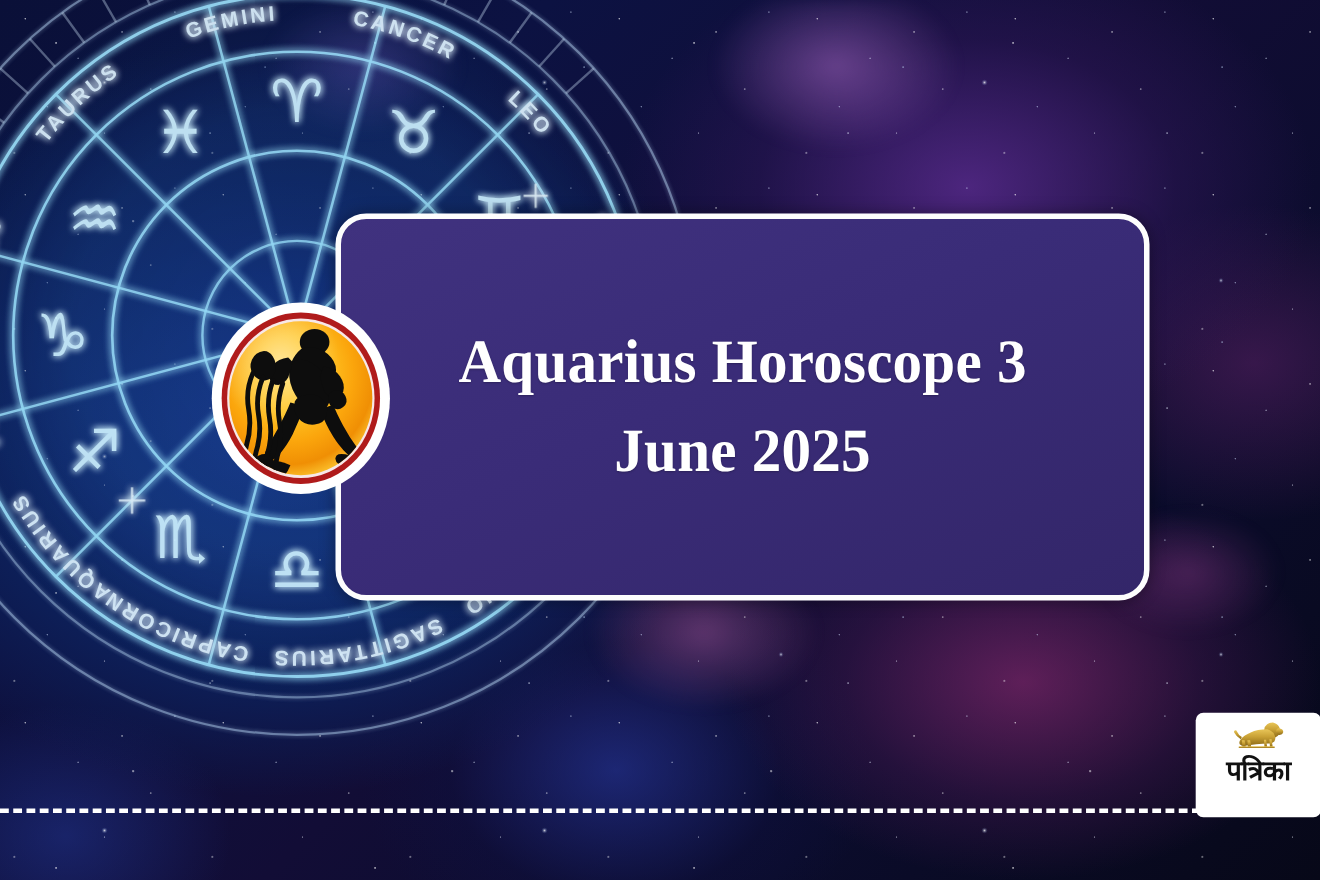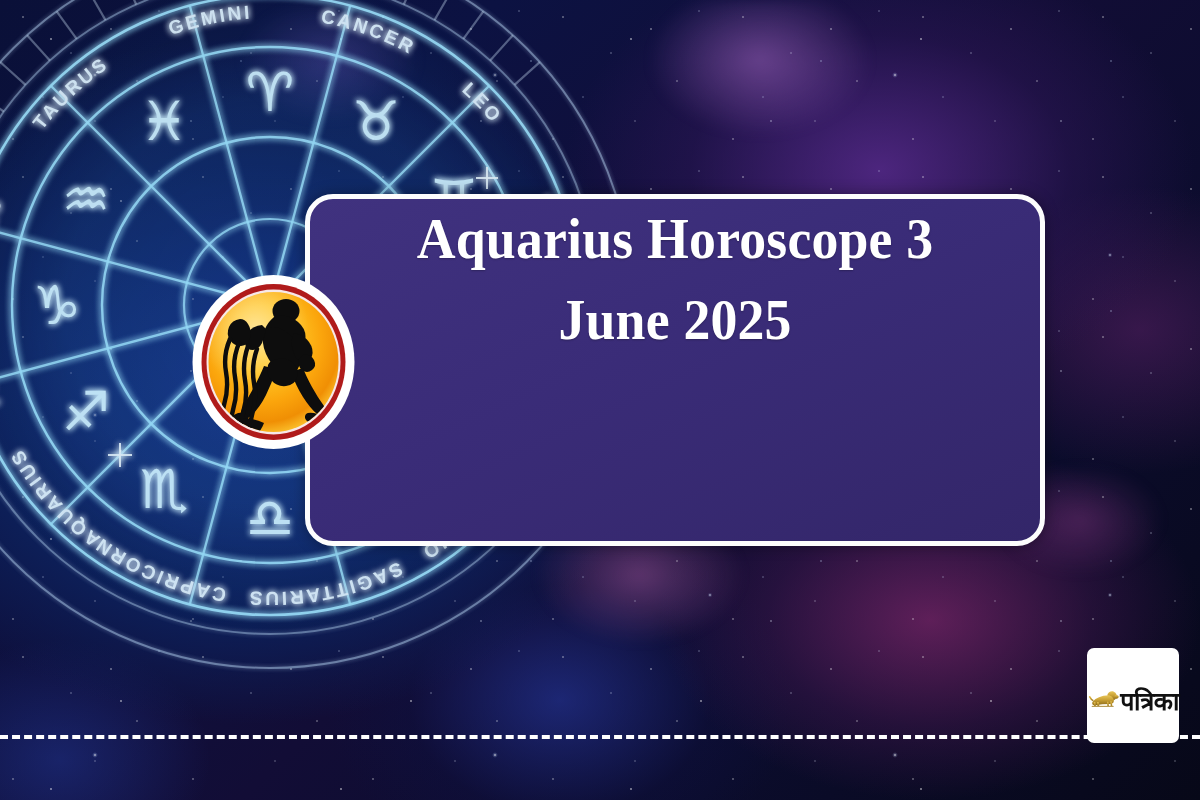--- a/index.html
+++ b/index.html
@@ -92,20 +92,21 @@
     left:305px; top:194px;
     width:740px; height:352px;
     background:linear-gradient(155deg,#40327f 0%, #3a2c78 45%, #332669 100%);
     border:5px solid #fdfdfd;
     border-radius:28px;
     z-index:5;
     box-shadow:0 0 14px rgba(0,0,0,0.35);
     display:flex;
     flex-direction:column;
     align-items:center;
+    justify-content:center;
   }
   #title-text {
     color:#ffffff;
     font-family:"Liberation Serif", serif;
     font-weight:700;
     font-size:56px;
     line-height:1.45;
     text-align:center;
     letter-spacing:0.2px;
     padding:0 38px;
@@ -119,28 +120,28 @@
     left:0; top:735px;
     width:1200px; height:0;
     border-top:4px dashed #ffffff;
     z-index:7;
   }
 
   
   #patrika-logo {
     position:absolute;
     left:1087px; top:648px;
-    width:92px; height:95px;
+    width:114px; height:95px;
     background:#ffffff;
     border-radius:7px;
     z-index:9;
     display:flex;
-    flex-direction:row;
+    flex-direction:column;
     align-items:center;
-    justify-content:center;
+    justify-content:flex-start;
     padding-top:4px;
   }
   #patrika-lion { width:50px; height:30px; display:block; }
   #patrika-wordmark {
     color:#111111;
     font-family:"Liberation Serif", serif;
     font-weight:700;
     font-size:25px;
     line-height:1;
     margin-top:7px;

